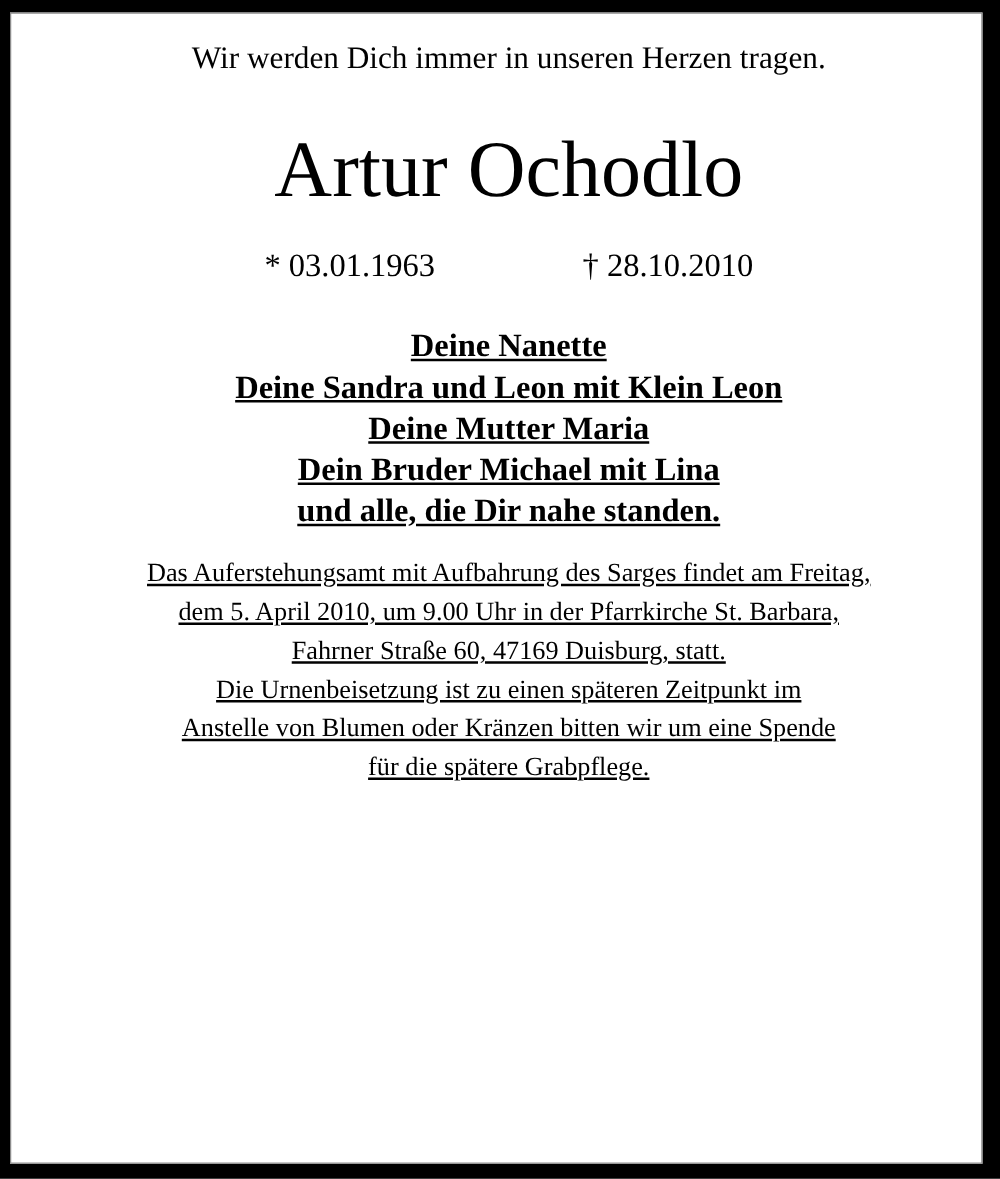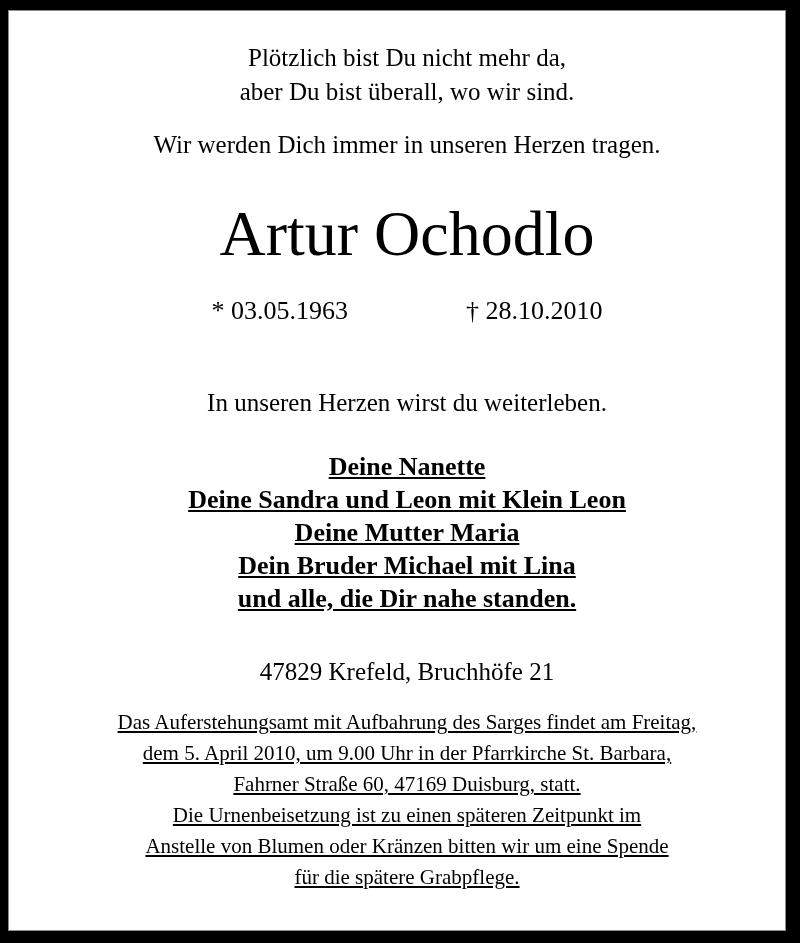--- a/index.html
+++ b/index.html
@@ -53,45 +53,39 @@
   .address { margin-top: 40px; font-size: 25px; line-height: 34px; }
   .funeral { margin-top: 18px; font-size: 21px; line-height: 31px; text-decoration: underline; }
   .line { white-space: nowrap; }
 </style>
 </head>
 <body>
 
 <div class="paper">
   <div class="content">
 
-    <div class="verse">
-        <div class="line">Plötzlich bist Du nicht mehr da,</div>
-        <div class="line">aber Du bist überall, wo wir sind.</div>
-      </div>
 
     <div class="verse2">Wir werden Dich immer in unseren Herzen tragen.</div>
 
     <div class="deceased-name">Artur Ochodlo</div>
 
     <div class="dates">
-      <span class="birth">* 03.05.1963</span>
+      <span class="birth">* 03.01.1963</span>
       <span class="death">† 28.10.2010</span>
     </div>
 
-    <div class="memorial">In unseren Herzen wirst du weiterleben.</div>
 
     <div class="family">
         <div class="line">Deine Nanette</div>
         <div class="line">Deine Sandra und Leon mit Klein Leon</div>
         <div class="line">Deine Mutter Maria</div>
         <div class="line">Dein Bruder Michael mit Lina</div>
         <div class="line">und alle, die Dir nahe standen.</div>
       </div>
 
-    <div class="address">47829 Krefeld, Bruchhöfe 21</div>
 
     <div class="funeral">
         <div class="line">Das Auferstehungsamt mit Aufbahrung des Sarges findet am Freitag,</div>
         <div class="line">dem 5. April 2010, um 9.00 Uhr in der Pfarrkirche St. Barbara,</div>
         <div class="line">Fahrner Straße 60, 47169 Duisburg, statt.</div>
         <div class="line">Die Urnenbeisetzung ist zu einen späteren Zeitpunkt im</div>
         <div class="line">Anstelle von Blumen oder Kränzen bitten wir um eine Spende</div>
         <div class="line">für die spätere Grabpflege.</div>
       </div>
 

